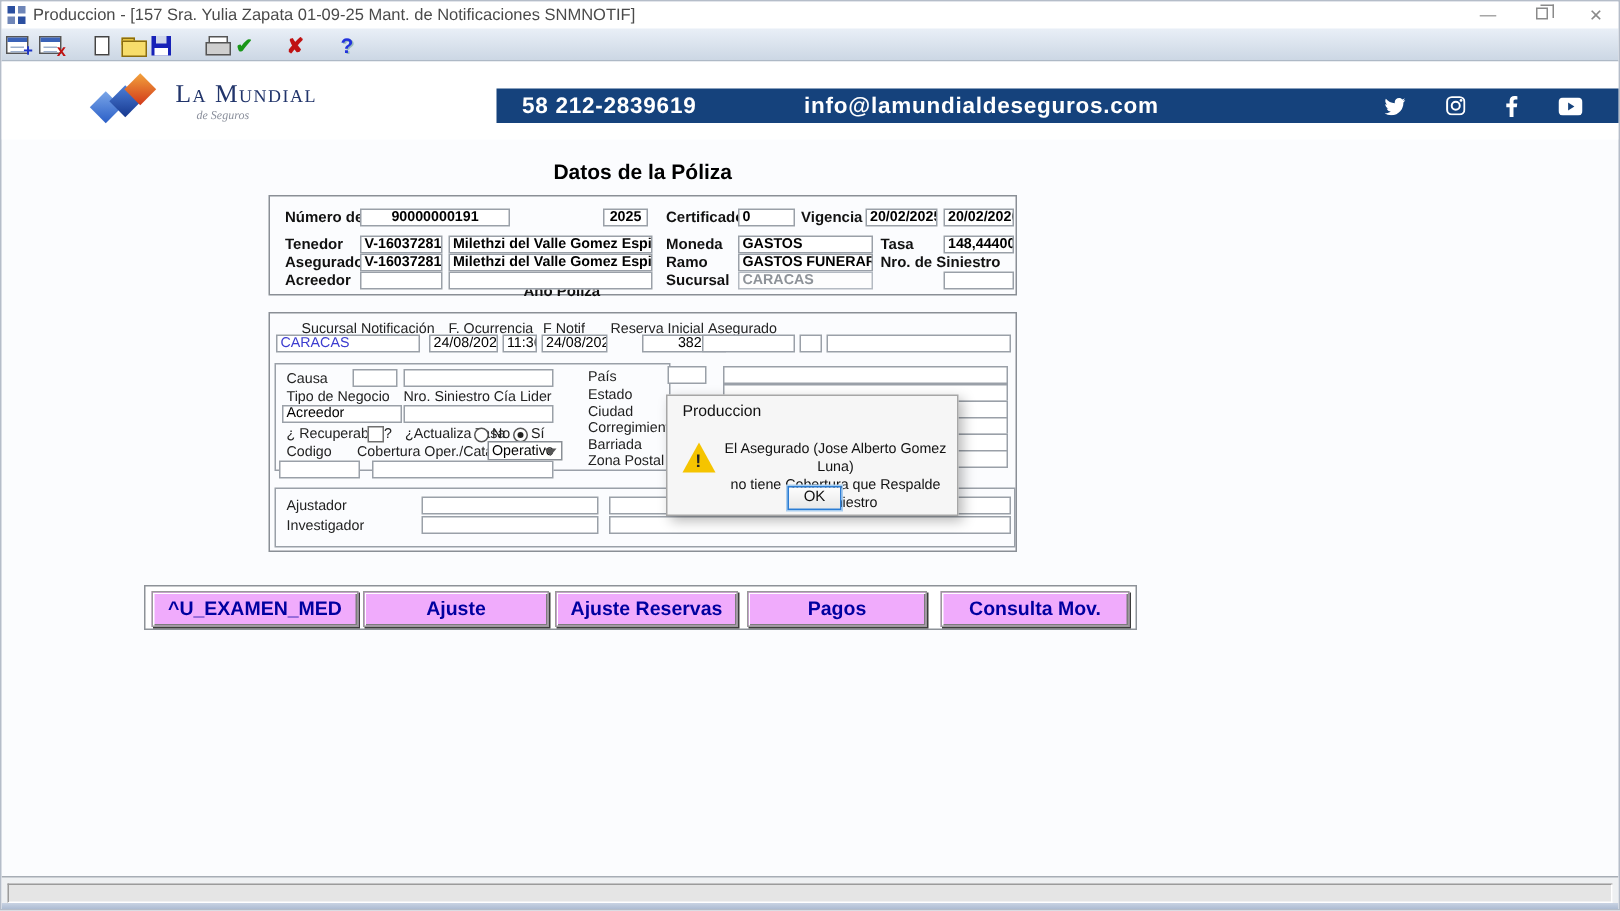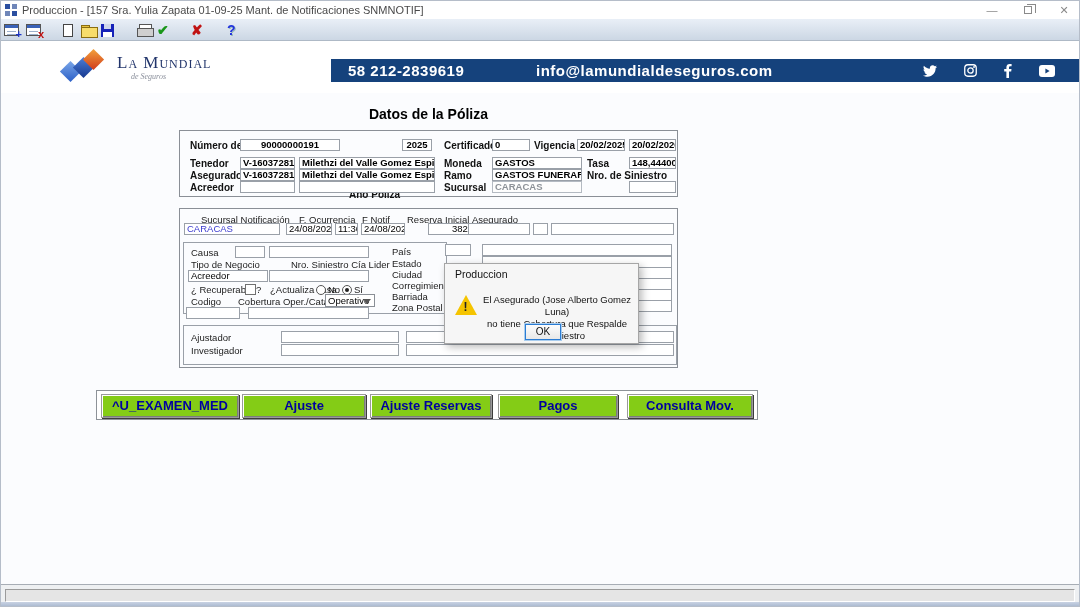--- a/index.html
+++ b/index.html
@@ -71,21 +71,21 @@
   
   .dialog { position:absolute; left:443px; top:262px; width:195px; height:81px; background:#f6f6f6; border:1px solid #a6a6a6; box-shadow:3px 3px 8px rgba(0,0,0,0.28); z-index:50; }
   .dialog .dtitle { position:absolute; left:10px; top:4px; font-size:10.5px; color:#111; }
   .warn-ic { position:absolute; left:10px; top:31px; width:0; height:0; border-left:11px solid transparent; border-right:11px solid transparent; border-bottom:20px solid #f5c400; }
   .warn-ic:before { content:"!"; position:absolute; left:-2.5px; top:5px; font-size:12px; font-weight:bold; color:#222; }
   .dmsg { position:absolute; left:34px; top:30px; width:156px; text-align:center; font-size:9.5px; color:#111; line-height:12px; }
   .okbtn { position:absolute; left:80px; top:60px; width:36px; height:16px; background:linear-gradient(#fdfdfd,#e8e8e8); border:1px solid #2b7cd3; box-shadow:0 0 0 1px #a8cdef; font-size:10px; text-align:center; line-height:14px; color:#111; cursor:default; }
 
   
   .btn-panel { position:absolute; left:95px; top:389px; width:662px; height:30px; background:#fff; border:1px solid #8d9298; }
-  .abtn { position:absolute; top:3px; height:24px; background:#84cc16; border:1px solid #9a9a9a; box-shadow:inset 1px 1px 0 #ffffff, inset -1px -1px 0 #7c7c7c, 1px 1px 0 #3c3c3c; color:#0000a0; font-size:13px; font-weight:bold; text-align:center; line-height:22px; overflow:hidden; white-space:nowrap; cursor:default; }
+  .abtn { position:absolute; top:3px; height:24px; background:#f0abfc; border:1px solid #9a9a9a; box-shadow:inset 1px 1px 0 #ffffff, inset -1px -1px 0 #7c7c7c, 1px 1px 0 #3c3c3c; color:#0000a0; font-size:13px; font-weight:bold; text-align:center; line-height:22px; overflow:hidden; white-space:nowrap; cursor:default; }
 
   
   .statusbar { position:absolute; left:0; top:583px; width:100%; height:24px; background:#eef0f2; border-top:1px solid #a7adb5; }
   .status-inner { position:absolute; left:4px; right:4px; top:4px; height:13px; background:#e5e5e5; border:1px solid #9b9b9b; border-bottom-color:#fff; border-right-color:#fff; }
   .status-strip { position:absolute; left:0; bottom:0; width:100%; height:6px; background:linear-gradient(#c9d3e3,#9fb0ca); }
 </style>
 </head>
 <body>
 
 <div class="window">
@@ -230,21 +230,21 @@
     <div class="fld fldn rgt" style="left:228px; top:14px; width:56px;margin-left:20px;">382,31</div>
     <div class="fld" style="left:288px; top:14px; width:62px;"></div>
     <div class="fld" style="left:353px; top:14px; width:15px;"></div>
     <div class="fld" style="left:371px; top:14px; width:123px;"></div>
 
     <div class="box" style="left:3px; top:33px; width:264px; height:72px; border-color:#9aa0a8;">
       <span class="lbln" style="left:7px; top:4px;">Causa</span>
       <div class="fld fldn" style="left:51px; top:3px; width:30px;"></div>
       <div class="fld fldn" style="left:85px; top:3px; width:100px;"></div>
       <span class="lbln" style="left:7px; top:16px;">Tipo de Negocio</span>
-      <span class="lbln" style="left:85px; top:16px;margin-left:22px;">Nro. Siniestro Cía Lider</span>
+      <span class="lbln" style="left:85px; top:16px;">Nro. Siniestro Cía Lider</span>
       <div class="fld fldn" style="left:4px; top:27px; width:80px;">Acreedor</div>
       <div class="fld fldn" style="left:85px; top:27px; width:100px;"></div>
       <span class="lbln" style="left:7px; top:41px;">¿ Recuperable ?</span>
       <span class="chk" style="left:61px; top:41px;"></span>
       <span class="lbln" style="left:86px; top:41px;">¿Actualiza Tasa</span>
       <span class="rad" style="left:132px; top:42px;"></span>
       <span class="lbln" style="left:144px; top:41px;">No</span>
       <span class="rad on" style="left:158px; top:42px;"></span>
       <span class="lbln" style="left:170px; top:41px;">Sí</span>
       <span class="lbln" style="left:7px; top:53px;">Codigo</span>

